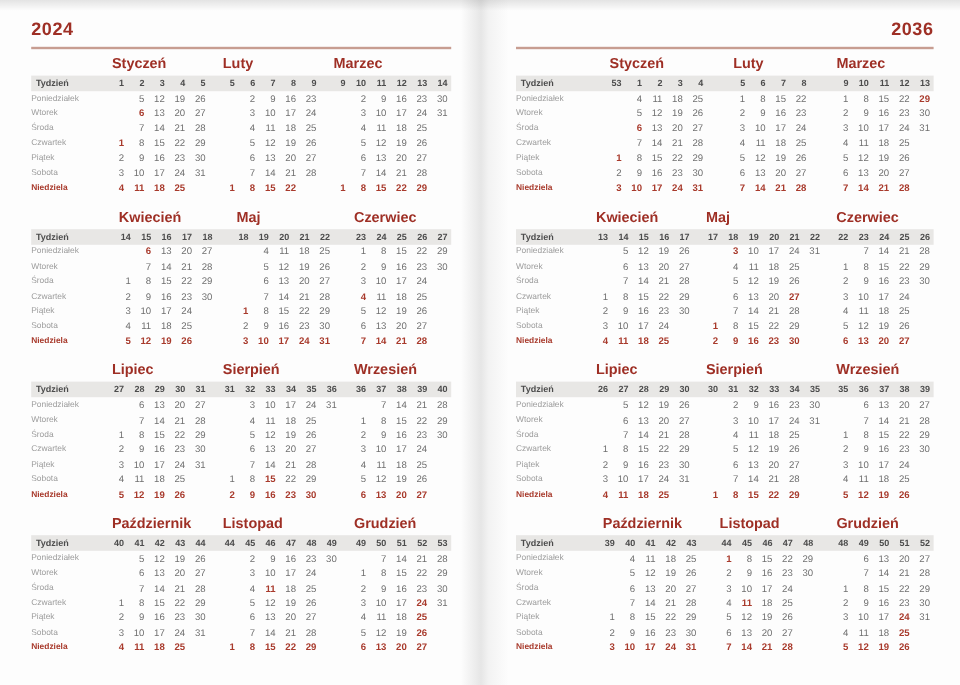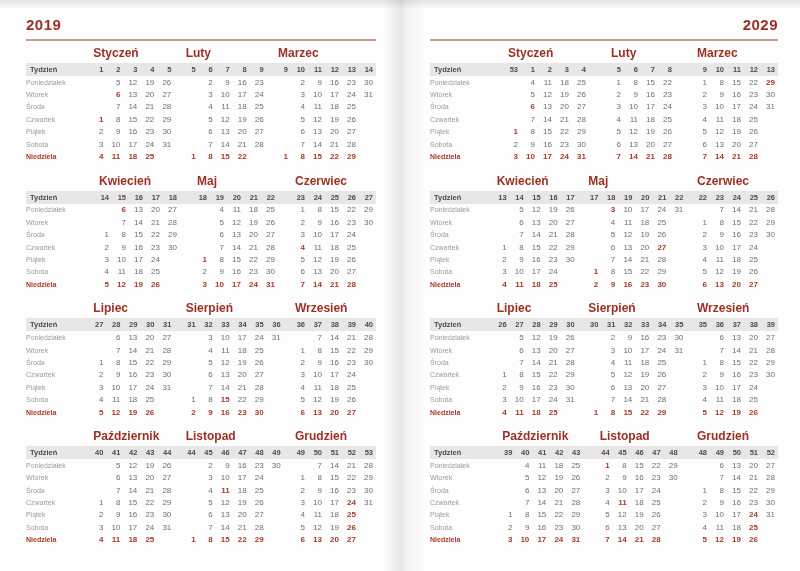--- a/index.html
+++ b/index.html
@@ -30,21 +30,21 @@
   .dayrow{height:12.4px;}
   .rowlabel{font-size:7px;color:var(--daylabel);}
   .num{font-size:8px;color:var(--num);}
   .red{color:var(--holiday) !important;font-weight:bold;}
 </style>
 </head>
 <body>
 
 <div class="book">
   <div class="page page-left">
-    <div class="year">2019</div>
+    <div class="year">2024</div>
     <div class="rule"></div>
     <div class="quarters">
         <div class="quarter">
           <div class="mrow names">
             <span class="lblspace"></span>
             <span class="mname" style="width: 85px;">Styczeń</span>
             <span class="mname" style="width: 85px;">Luty</span>
             <span class="mname" style="width: 102px;">Marzec</span>
           </div>
           <div class="mrow band">
@@ -860,21 +860,21 @@
               <span class="cell num red">13</span>
               <span class="cell num red">20</span>
               <span class="cell num red">27</span>
               <span class="cell num"></span>
             </span>
           </div>
         </div>
       </div>
   </div>
   <div class="page page-right">
-    <div class="year">2029</div>
+    <div class="year">2036</div>
     <div class="rule"></div>
     <div class="quarters">
         <div class="quarter">
           <div class="mrow names">
             <span class="lblspace"></span>
             <span class="mname" style="width: 85px;">Styczeń</span>
             <span class="mname" style="width: 68px;">Luty</span>
             <span class="mname" style="width: 85px;">Marzec</span>
           </div>
           <div class="mrow band">

